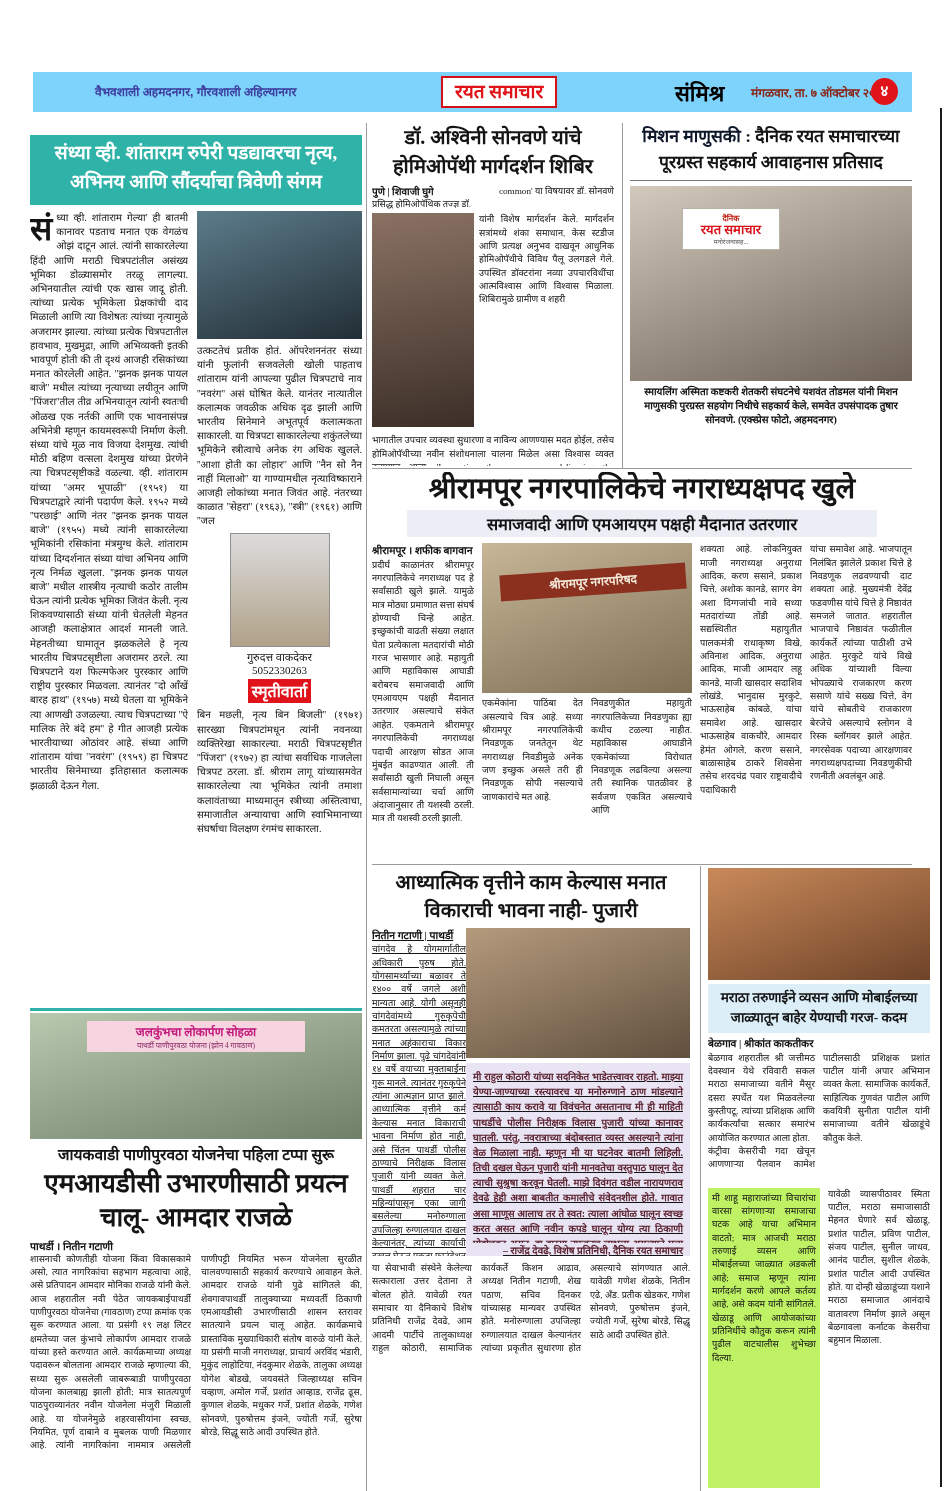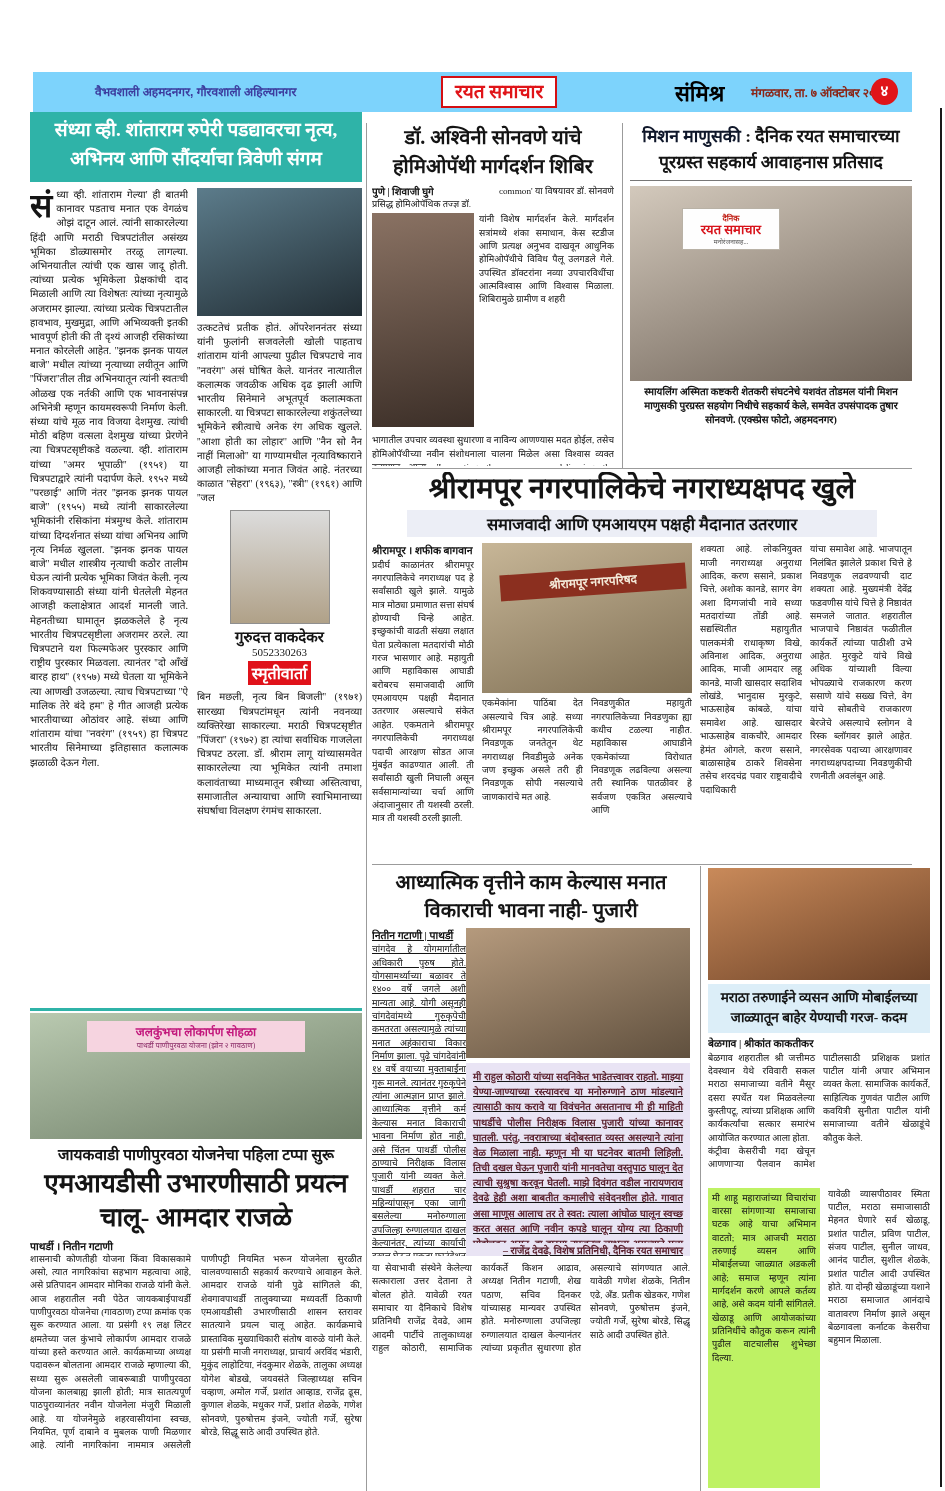--- a/index.html
+++ b/index.html
@@ -16,31 +16,31 @@
   .hdr .date{position:absolute;left:718px;top:12px;font-size:12px;font-weight:bold;color:#8b2516;}
   .hdr .badge{position:absolute;right:14px;top:6px;width:27px;height:27px;border-radius:50%;
               background:#e01418;color:#fff;font-weight:bold;font-size:15px;text-align:center;line-height:27px;}
   
   .bt{font-size:10px;line-height:1.42;text-align:justify;}
   .bt9{font-size:9.2px;line-height:1.45;text-align:justify;}
   .byl{font-weight:bold;font-size:10.5px;}
   .vline{position:absolute;width:1px;background:#9b9b9b;}
   .hline{position:absolute;height:1px;background:#9b9b9b;}
   
-  .a1{position:absolute;left:30px;top:112px;width:332px;height:885px;overflow:hidden;}
+  .a1{position:absolute;left:30px;top:135px;width:332px;height:885px;overflow:hidden;}
   .a1 .head{background:#2fb3a8;color:#fff;font-weight:bold;font-size:19px;line-height:1.55;
             text-align:center;padding:3px 6px;height:64px;}
   .a1 .cols{display:flex;gap:9px;margin-top:6px;height:805px;overflow:hidden;}
   .a1 .colL{width:158px;overflow:hidden;}
   .a1 .colR{width:165px;overflow:hidden;}
   .dropcap{float:left;font-size:33px;line-height:1;font-weight:bold;padding:2px 4px 0 0;}
   .a1 .actress{height:128px;background:linear-gradient(160deg,#5c7c8b,#222e35);margin-bottom:5px;}
   .abox{width:116px;margin:5px auto;text-align:center;}
   .abox .aph{width:98px;height:112px;margin:0 auto;background:linear-gradient(#dcdcdc,#b0a188);border:1px solid #8f8f8f;}
-  .aname{font-weight:bold;font-size:15px;margin-top:2px;}
+  .aname{font-weight:normal;font-size:11px;margin-top:2px;}
   .aphone{font-size:11px;}
   .atag{background:#e0121a;color:#fff;font-weight:bold;font-size:16px;padding:1px 4px;display:inline-block;margin-top:3px;}
   .teal-line{position:absolute;left:30px;top:1008px;width:332px;height:3px;background:#2fb3a8;}
   
   .evph{position:absolute;left:30px;top:1013px;width:332px;height:126px;
         background:linear-gradient(165deg,#b9c9b0,#6f7f68);overflow:hidden;}
   .evbanner{margin:8px auto 0;width:210px;background:#f6d4e0;text-align:center;padding:2px 4px;}
   .evbanner .b1{color:#c2187c;font-weight:bold;font-size:12px;}
   .evbanner .b2{color:#8a2a66;font-size:7.5px;}
   
@@ -141,21 +141,21 @@
         <div class="bt">बिन मछली, नृत्य बिन बिजली'' (१९७१) सारख्या चित्रपटांमधून त्यांनी नवनव्या व्यक्तिरेखा साकारल्या. मराठी चित्रपटसृष्टीत ''पिंजरा'' (१९७२) हा त्यांचा सर्वाधिक गाजलेला चित्रपट ठरला. डॉ. श्रीराम लागू यांच्यासमवेत साकारलेल्या त्या भूमिकेत त्यांनी तमाशा कलावंताच्या माध्यमातून स्त्रीच्या अस्तित्वाचा, समाजातील अन्यायाचा आणि स्वाभिमानाच्या संघर्षाचा विलक्षण रंगमंच साकारला.</div>
       </div>
     </div>
   </div>
 
   <div class="teal-line"></div>
 
   <div class="evph">
     <div class="evbanner">
       <div class="b1">जलकुंभचा लोकार्पण सोहळा</div>
-      <div class="b2">पाथर्डी पाणीपुरवठा योजना (झोन २ गावठाण)</div>
+      <div class="b2">पाथर्डी पाणीपुरवठा योजना (झोन 4 गावठाण)</div>
     </div>
   </div>
 
   <div class="a6">
     <div class="kick">जायकवाडी पाणीपुरवठा योजनेचा पहिला टप्पा सुरू</div>
     <div class="head">एमआयडीसी उभारणीसाठी प्रयत्न चालू- आमदार राजळे</div>
     <div class="byl">पाथर्डी । नितीन गटाणी</div>
     <div class="cols bt9">
       <span>शासनाची कोणतीही योजना किंवा विकासकामे असो, त्यात नागरिकांचा सहभाग महत्वाचा आहे, असे प्रतिपादन आमदार मोनिका राजळे यांनी केले. आज शहरातील नवी पेठेत जायकबाईपाथर्डी पाणीपुरवठा योजनेचा (गावठाण) टप्पा क्रमांक एक सुरू करण्यात आला. या प्रसंगी १९ लक्ष लिटर क्षमतेच्या जल कुंभाचे लोकार्पण आमदार राजळे यांच्या हस्ते करण्यात आले. कार्यक्रमाच्या अध्यक्ष पदावरून बोलताना आमदार राजळे म्हणाल्या की, सध्या सुरू असलेली जाबरूबाडी पाणीपुरवठा योजना कालबाह्य झाली होती; मात्र सातत्यपूर्ण पाठपुराव्यानंतर नवीन योजनेला मंजुरी मिळाली आहे. या योजनेमुळे शहरवासीयांना स्वच्छ, नियमित, पूर्ण दाबाने व मुबलक पाणी मिळणार आहे. त्यांनी नागरिकांना नाममात्र असलेली पाणीपट्टी नियमित भरून योजनेला सुरळीत चालवण्यासाठी सहकार्य करण्याचे आवाहन केले. आमदार राजळे यांनी पुढे</span>
       <span>सांगितले की, शेवगावपाथर्डी तालुक्याच्या मध्यवर्ती ठिकाणी एमआयडीसी उभारणीसाठी शासन स्तरावर सातत्याने प्रयत्न चालू आहेत. कार्यक्रमाचे प्रास्ताविक मुख्याधिकारी संतोष वारुळे यांनी केले. या प्रसंगी माजी नगराध्यक्ष, प्राचार्य अरविंद भंडारी, मुकुंद लाहोटिया, नंदकुमार शेळके, तालुका अध्यक्ष योगेश बोडखे, जयवसंते जिल्हाध्यक्ष सचिन चव्हाण, अमोल गर्जे, प्रशांत आव्हाड, राजेंद्र ढूस, कुणाल शेळके, मधुकर गर्जे, प्रशांत शेळके, गणेश सोनवणे, पुरुषोत्तम इंजने, ज्योती गर्जे, सुरेषा बोरडे, सिद्धू साठे आदी उपस्थित होते.</span>

